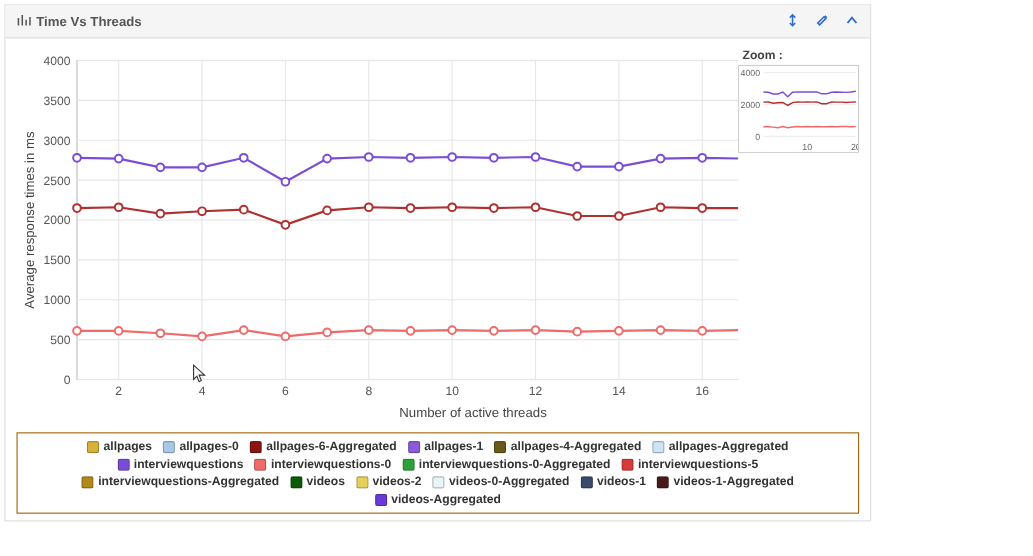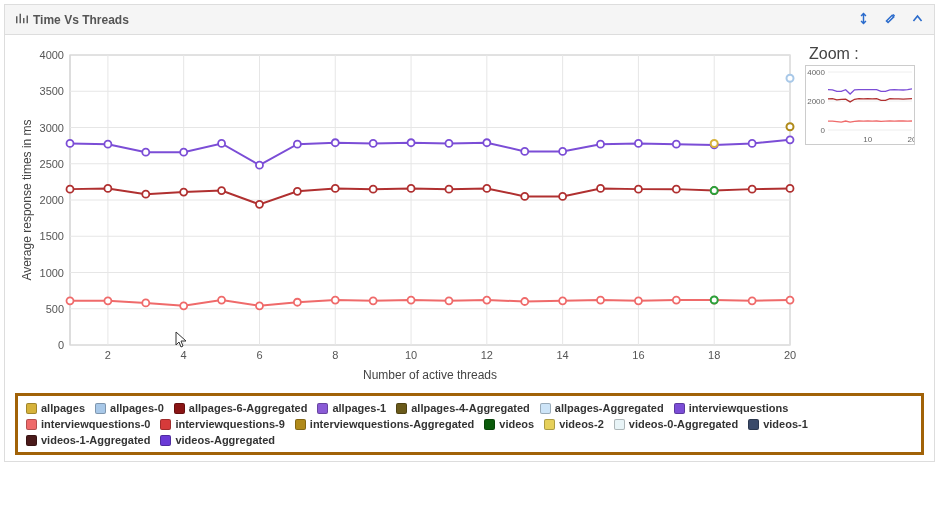--- a/index.html
+++ b/index.html
@@ -5,21 +5,21 @@
   * { box-sizing: border-box; }
   body {
     margin: 0;
     font-family: Arial, sans-serif;
     font-size: 12px;
     background: #fff;
     color: #333;
     padding: 4px;
   }
   .panel {
-    width: 931px;
+    width: 788px;
     border: 1px solid #ddd;
     background: #fff;
   }
   .panel-header {
     background: #f5f5f5;
     border-bottom: 1px solid #ddd;
     padding: 6px 10px;
     display: flex;
     align-items: center;
     justify-content: space-between;
@@ -40,46 +40,48 @@
   .panel-actions svg { width: 13px; height: 13px; cursor: pointer; }
   .panel-body {
     padding: 10px 10px 6px 10px;
     position: relative;
   }
   .chart-wrap {
     display: flex;
     align-items: flex-start;
   }
   .legend-area {
-    border: 3px solid #a16207;
+    border: 1px solid #a16207;
     margin-top: 8px;
     padding: 6px 8px;
     display: flex;
     flex-wrap: wrap;
     gap: 4px 10px;
     font-weight: bold;
     color: #333;
     font-size: 11px;
+    justify-content: center;
   }
   .legend-item {
     display: inline-flex;
     align-items: center;
     gap: 4px;
     white-space: nowrap;
   }
   .legend-swatch {
     width: 11px;
     height: 11px;
     border: 1px solid rgba(0,0,0,0.25);
     border-radius: 2px;
   }
   .zoom-label {
-    font-size: 16px;
+    font-size: 11px;
     color: #444;
     margin-left: 4px;
+    font-weight: bold;
   }
   .cursor-img {
     position: absolute;
     pointer-events: none;
   }
 </style>
 </head>
 <body>
 
 <div class="panel">
@@ -277,22 +279,26 @@
         </span>
         <span class="legend-item">
           <span class="legend-swatch" style="background: rgb(123, 77, 214);"></span>
           <span>interviewquestions</span>
         </span>
         <span class="legend-item">
           <span class="legend-swatch" style="background: rgb(239, 106, 106);"></span>
           <span>interviewquestions-0</span>
         </span>
         <span class="legend-item">
+          <span class="legend-swatch" style="background: rgb(42, 162, 58);"></span>
+          <span>interviewquestions-0-Aggregated</span>
+        </span>
+        <span class="legend-item">
           <span class="legend-swatch" style="background: rgb(214, 58, 58);"></span>
-          <span>interviewquestions-9</span>
+          <span>interviewquestions-5</span>
         </span>
         <span class="legend-item">
           <span class="legend-swatch" style="background: rgb(176, 138, 26);"></span>
           <span>interviewquestions-Aggregated</span>
         </span>
         <span class="legend-item">
           <span class="legend-swatch" style="background: rgb(10, 90, 10);"></span>
           <span>videos</span>
         </span>
         <span class="legend-item">

